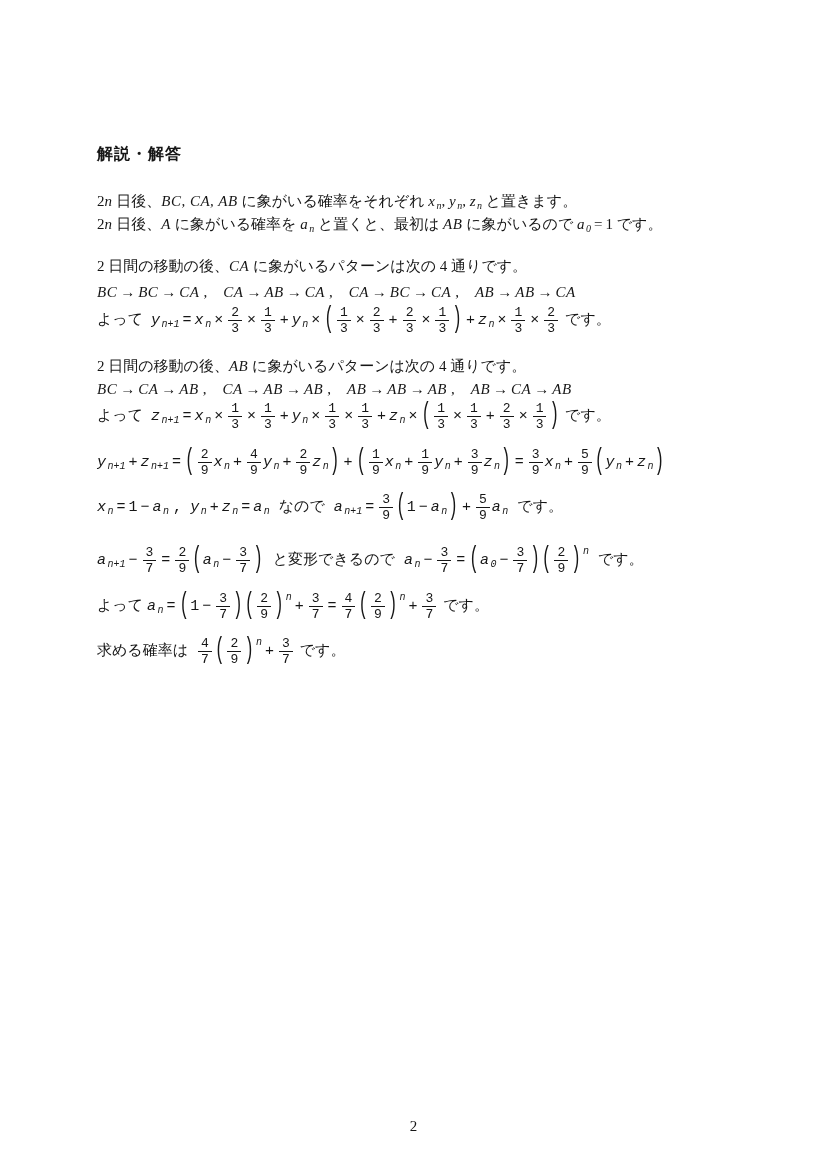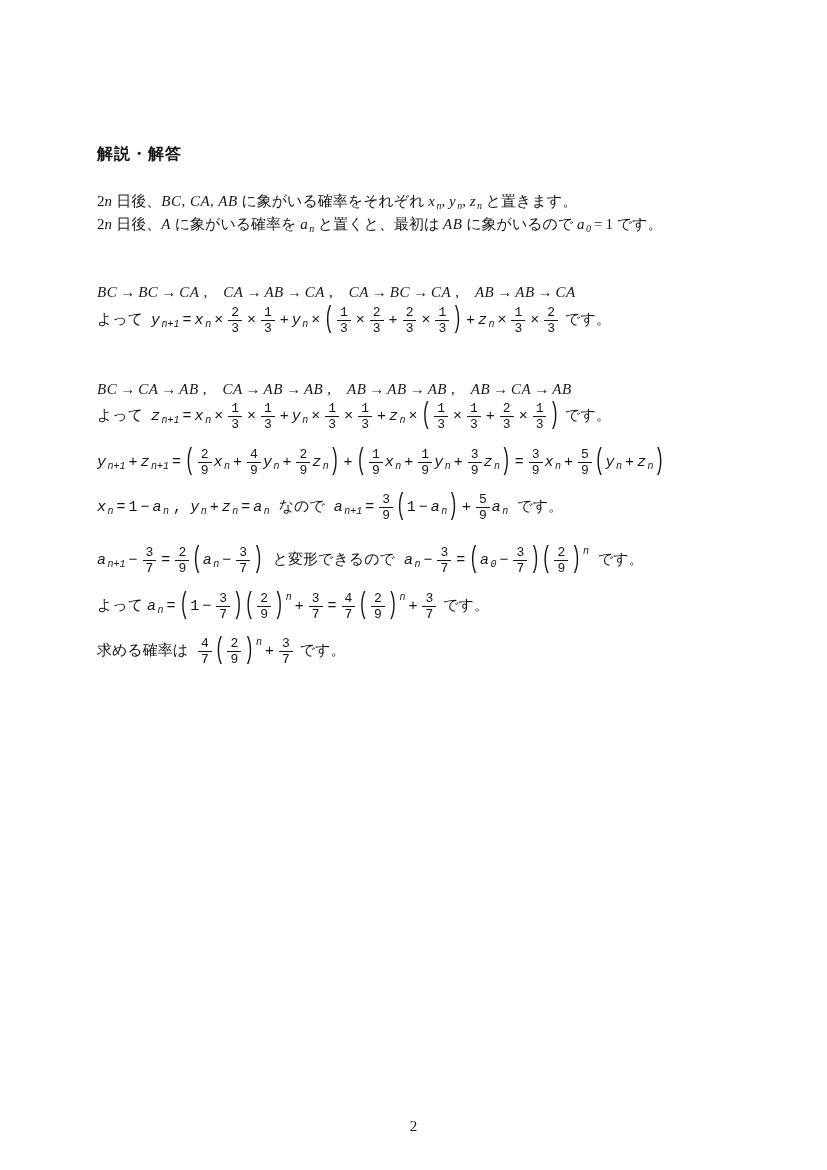--- a/index.html
+++ b/index.html
@@ -48,23 +48,25 @@
 </style>
 </head>
 <body>
 
 <div class="page">
   <h1 class="heading">解説・解答</h1>
 
   <div class="line t" style="top:190px"><span class="rm">2</span><span class="mi">n</span><span class="jp"> 日後、</span><span class="mi">BC, CA, AB</span><span class="jp"> に象がいる確率をそれぞれ </span><span class="mi">x<span class="sub">n</span></span><span class="rm">, </span><span class="mi">y<span class="sub">n</span></span><span class="rm">, </span><span class="mi">z<span class="sub">n</span></span><span class="jp"> と置きます。</span></div>
   <div class="line t" style="top:213px"><span class="rm">2</span><span class="mi">n</span><span class="jp"> 日後、</span><span class="mi">A</span><span class="jp"> に象がいる確率を </span><span class="mi">a<span class="sub">n</span></span><span class="jp"> と置くと、最初は </span><span class="mi">AB</span><span class="jp"> に象がいるので </span><span class="mi">a<span class="sub">0</span></span><span class="op">=</span><span class="rm">1</span><span class="jp"> です。</span></div>
 
+  <div class="line t" style="top:255px"><span class="rm">2</span><span class="jp"> 日間の移動の後、</span><span class="mi">CA</span><span class="jp"> に象がいるパターンは次の </span><span class="rm">4</span><span class="jp"> 通りです。</span></div>
   <div class="line t" style="top:281px"><span class="mi">BC</span><span class="op">→</span><span class="mi">BC</span><span class="op">→</span><span class="mi">CA</span><span class="sp" style="width: 4px;"></span><span class="rm">,</span><span class="sp" style="width: 16px;"></span><span class="mi">CA</span><span class="op">→</span><span class="mi">AB</span><span class="op">→</span><span class="mi">CA</span><span class="sp" style="width: 4px;"></span><span class="rm">,</span><span class="sp" style="width: 16px;"></span><span class="mi">CA</span><span class="op">→</span><span class="mi">BC</span><span class="op">→</span><span class="mi">CA</span><span class="sp" style="width: 4px;"></span><span class="rm">,</span><span class="sp" style="width: 16px;"></span><span class="mi">AB</span><span class="op">→</span><span class="mi">AB</span><span class="op">→</span><span class="mi">CA</span></div>
   <div class="line m" style="top:303px"><span class="jp">よって</span><span class="sp" style="width: 8px;"></span><span class="mi">y<span class="sub">n+1</span></span><span class="op">=</span><span class="mi">x<span class="sub">n</span></span><span class="op">×</span><span class="frac"><span class="num">2</span><span class="den">3</span></span><span class="op">×</span><span class="frac"><span class="num">1</span><span class="den">3</span></span><span class="op">+</span><span class="mi">y<span class="sub">n</span></span><span class="op">×</span><span class="bp">(</span><span class="frac"><span class="num">1</span><span class="den">3</span></span><span class="op">×</span><span class="frac"><span class="num">2</span><span class="den">3</span></span><span class="op">+</span><span class="frac"><span class="num">2</span><span class="den">3</span></span><span class="op">×</span><span class="frac"><span class="num">1</span><span class="den">3</span></span><span class="bp">)</span><span class="op">+</span><span class="mi">z<span class="sub">n</span></span><span class="op">×</span><span class="frac"><span class="num">1</span><span class="den">3</span></span><span class="op">×</span><span class="frac"><span class="num">2</span><span class="den">3</span></span><span class="sp" style="width: 5px;"></span><span class="jp">です。</span></div>
 
+  <div class="line t" style="top:355px"><span class="rm">2</span><span class="jp"> 日間の移動の後、</span><span class="mi">AB</span><span class="jp"> に象がいるパターンは次の </span><span class="rm">4</span><span class="jp"> 通りです。</span></div>
   <div class="line t" style="top:378px"><span class="mi">BC</span><span class="op">→</span><span class="mi">CA</span><span class="op">→</span><span class="mi">AB</span><span class="sp" style="width: 4px;"></span><span class="rm">,</span><span class="sp" style="width: 16px;"></span><span class="mi">CA</span><span class="op">→</span><span class="mi">AB</span><span class="op">→</span><span class="mi">AB</span><span class="sp" style="width: 4px;"></span><span class="rm">,</span><span class="sp" style="width: 16px;"></span><span class="mi">AB</span><span class="op">→</span><span class="mi">AB</span><span class="op">→</span><span class="mi">AB</span><span class="sp" style="width: 4px;"></span><span class="rm">,</span><span class="sp" style="width: 16px;"></span><span class="mi">AB</span><span class="op">→</span><span class="mi">CA</span><span class="op">→</span><span class="mi">AB</span></div>
   <div class="line m" style="top:399px"><span class="jp">よって</span><span class="sp" style="width: 8px;"></span><span class="mi">z<span class="sub">n+1</span></span><span class="op">=</span><span class="mi">x<span class="sub">n</span></span><span class="op">×</span><span class="frac"><span class="num">1</span><span class="den">3</span></span><span class="op">×</span><span class="frac"><span class="num">1</span><span class="den">3</span></span><span class="op">+</span><span class="mi">y<span class="sub">n</span></span><span class="op">×</span><span class="frac"><span class="num">1</span><span class="den">3</span></span><span class="op">×</span><span class="frac"><span class="num">1</span><span class="den">3</span></span><span class="op">+</span><span class="mi">z<span class="sub">n</span></span><span class="op">×</span><span class="bp">(</span><span class="frac"><span class="num">1</span><span class="den">3</span></span><span class="op">×</span><span class="frac"><span class="num">1</span><span class="den">3</span></span><span class="op">+</span><span class="frac"><span class="num">2</span><span class="den">3</span></span><span class="op">×</span><span class="frac"><span class="num">1</span><span class="den">3</span></span><span class="bp">)</span><span class="sp" style="width: 5px;"></span><span class="jp">です。</span></div>
 
   <div class="line m" style="top:445px"><span class="mi">y<span class="sub">n+1</span></span><span class="op">+</span><span class="mi">z<span class="sub">n+1</span></span><span class="op">=</span><span class="bp">(</span><span class="frac"><span class="num">2</span><span class="den">9</span></span><span class="mi">x<span class="sub">n</span></span><span class="op">+</span><span class="frac"><span class="num">4</span><span class="den">9</span></span><span class="mi">y<span class="sub">n</span></span><span class="op">+</span><span class="frac"><span class="num">2</span><span class="den">9</span></span><span class="mi">z<span class="sub">n</span></span><span class="bp">)</span><span class="op">+</span><span class="bp">(</span><span class="frac"><span class="num">1</span><span class="den">9</span></span><span class="mi">x<span class="sub">n</span></span><span class="op">+</span><span class="frac"><span class="num">1</span><span class="den">9</span></span><span class="mi">y<span class="sub">n</span></span><span class="op">+</span><span class="frac"><span class="num">3</span><span class="den">9</span></span><span class="mi">z<span class="sub">n</span></span><span class="bp">)</span><span class="op">=</span><span class="frac"><span class="num">3</span><span class="den">9</span></span><span class="mi">x<span class="sub">n</span></span><span class="op">+</span><span class="frac"><span class="num">5</span><span class="den">9</span></span><span class="bp">(</span><span class="mi">y<span class="sub">n</span></span><span class="op">+</span><span class="mi">z<span class="sub">n</span></span><span class="bp">)</span></div>
   <div class="line m" style="top:490px"><span class="mi">x<span class="sub">n</span></span><span class="op">=</span><span class="rm">1</span><span class="op">−</span><span class="mi">a<span class="sub">n</span></span><span class="sp" style="width: 4px;"></span><span class="rm">,</span><span class="sp" style="width: 8px;"></span><span class="mi">y<span class="sub">n</span></span><span class="op">+</span><span class="mi">z<span class="sub">n</span></span><span class="op">=</span><span class="mi">a<span class="sub">n</span></span><span class="jp"> なので </span><span class="mi">a<span class="sub">n+1</span></span><span class="op">=</span><span class="frac"><span class="num">3</span><span class="den">9</span></span><span class="bp">(</span><span class="rm">1</span><span class="op">−</span><span class="mi">a<span class="sub">n</span></span><span class="bp">)</span><span class="op">+</span><span class="frac"><span class="num">5</span><span class="den">9</span></span><span class="mi">a<span class="sub">n</span></span><span class="jp"> です。</span></div>
   <div class="line m" style="top:534px"><span class="mi">a<span class="sub">n+1</span></span><span class="op">−</span><span class="frac"><span class="num">3</span><span class="den">7</span></span><span class="op">=</span><span class="frac"><span class="num">2</span><span class="den">9</span></span><span class="bp">(</span><span class="mi">a<span class="sub">n</span></span><span class="op">−</span><span class="frac"><span class="num">3</span><span class="den">7</span></span><span class="bp">)</span><span class="jp"> と変形できるので </span><span class="mi">a<span class="sub">n</span></span><span class="op">−</span><span class="frac"><span class="num">3</span><span class="den">7</span></span><span class="op">=</span><span class="bp">(</span><span class="mi">a<span class="sub">0</span></span><span class="op">−</span><span class="frac"><span class="num">3</span><span class="den">7</span></span><span class="bp">)</span><span class="bp">(</span><span class="frac"><span class="num">2</span><span class="den">9</span></span><span><span class="bp">)</span><span class="sup">n</span></span><span class="jp"> です。</span></div>
   <div class="line m" style="top:580px"><span class="jp">よって</span><span class="sp" style="width: 4px;"></span><span class="mi">a<span class="sub">n</span></span><span class="op">=</span><span class="bp">(</span><span class="rm">1</span><span class="op">−</span><span class="frac"><span class="num">3</span><span class="den">7</span></span><span class="bp">)</span><span class="bp">(</span><span class="frac"><span class="num">2</span><span class="den">9</span></span><span><span class="bp">)</span><span class="sup">n</span></span><span class="op">+</span><span class="frac"><span class="num">3</span><span class="den">7</span></span><span class="op">=</span><span class="frac"><span class="num">4</span><span class="den">7</span></span><span class="bp">(</span><span class="frac"><span class="num">2</span><span class="den">9</span></span><span><span class="bp">)</span><span class="sup">n</span></span><span class="op">+</span><span class="frac"><span class="num">3</span><span class="den">7</span></span><span class="sp" style="width: 5px;"></span><span class="jp">です。</span></div>
   <div class="line m" style="top:625px"><span class="jp">求める確率は</span><span class="sp" style="width: 8px;"></span><span class="frac"><span class="num">4</span><span class="den">7</span></span><span class="bp">(</span><span class="frac"><span class="num">2</span><span class="den">9</span></span><span><span class="bp">)</span><span class="sup">n</span></span><span class="op">+</span><span class="frac"><span class="num">3</span><span class="den">7</span></span><span class="sp" style="width: 5px;"></span><span class="jp">です。</span></div>
 
   <div class="pageno">2</div>

